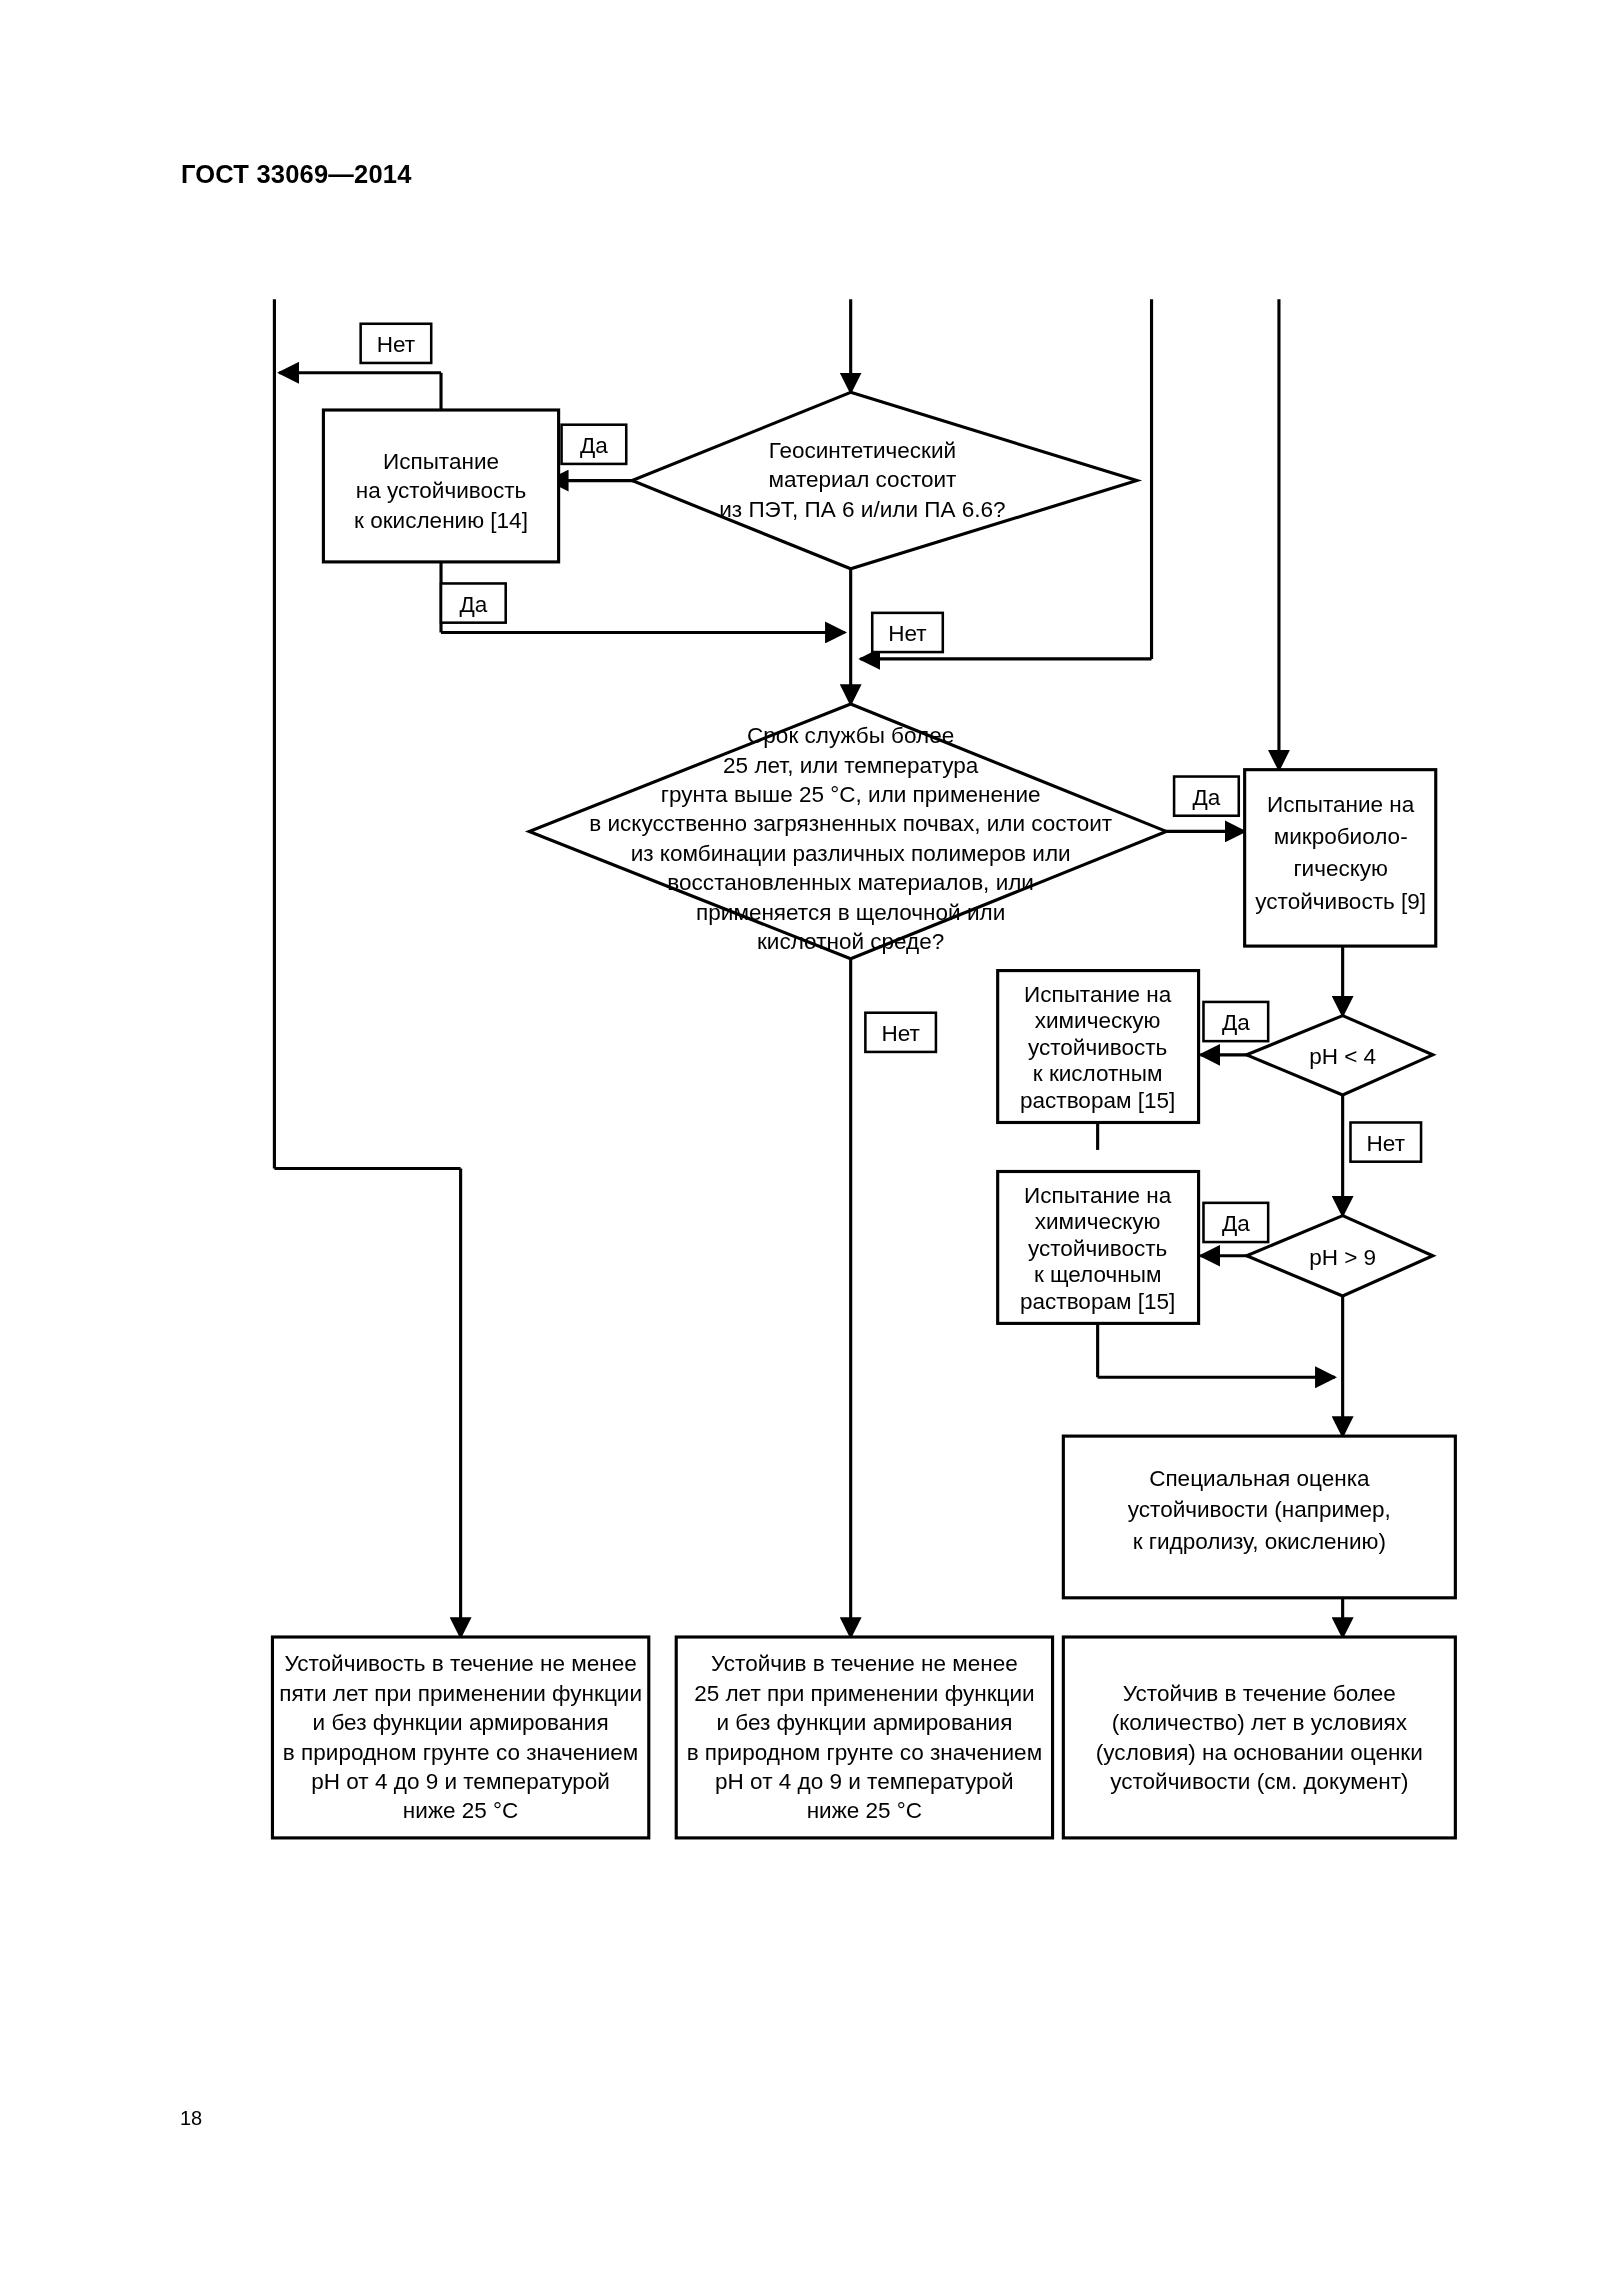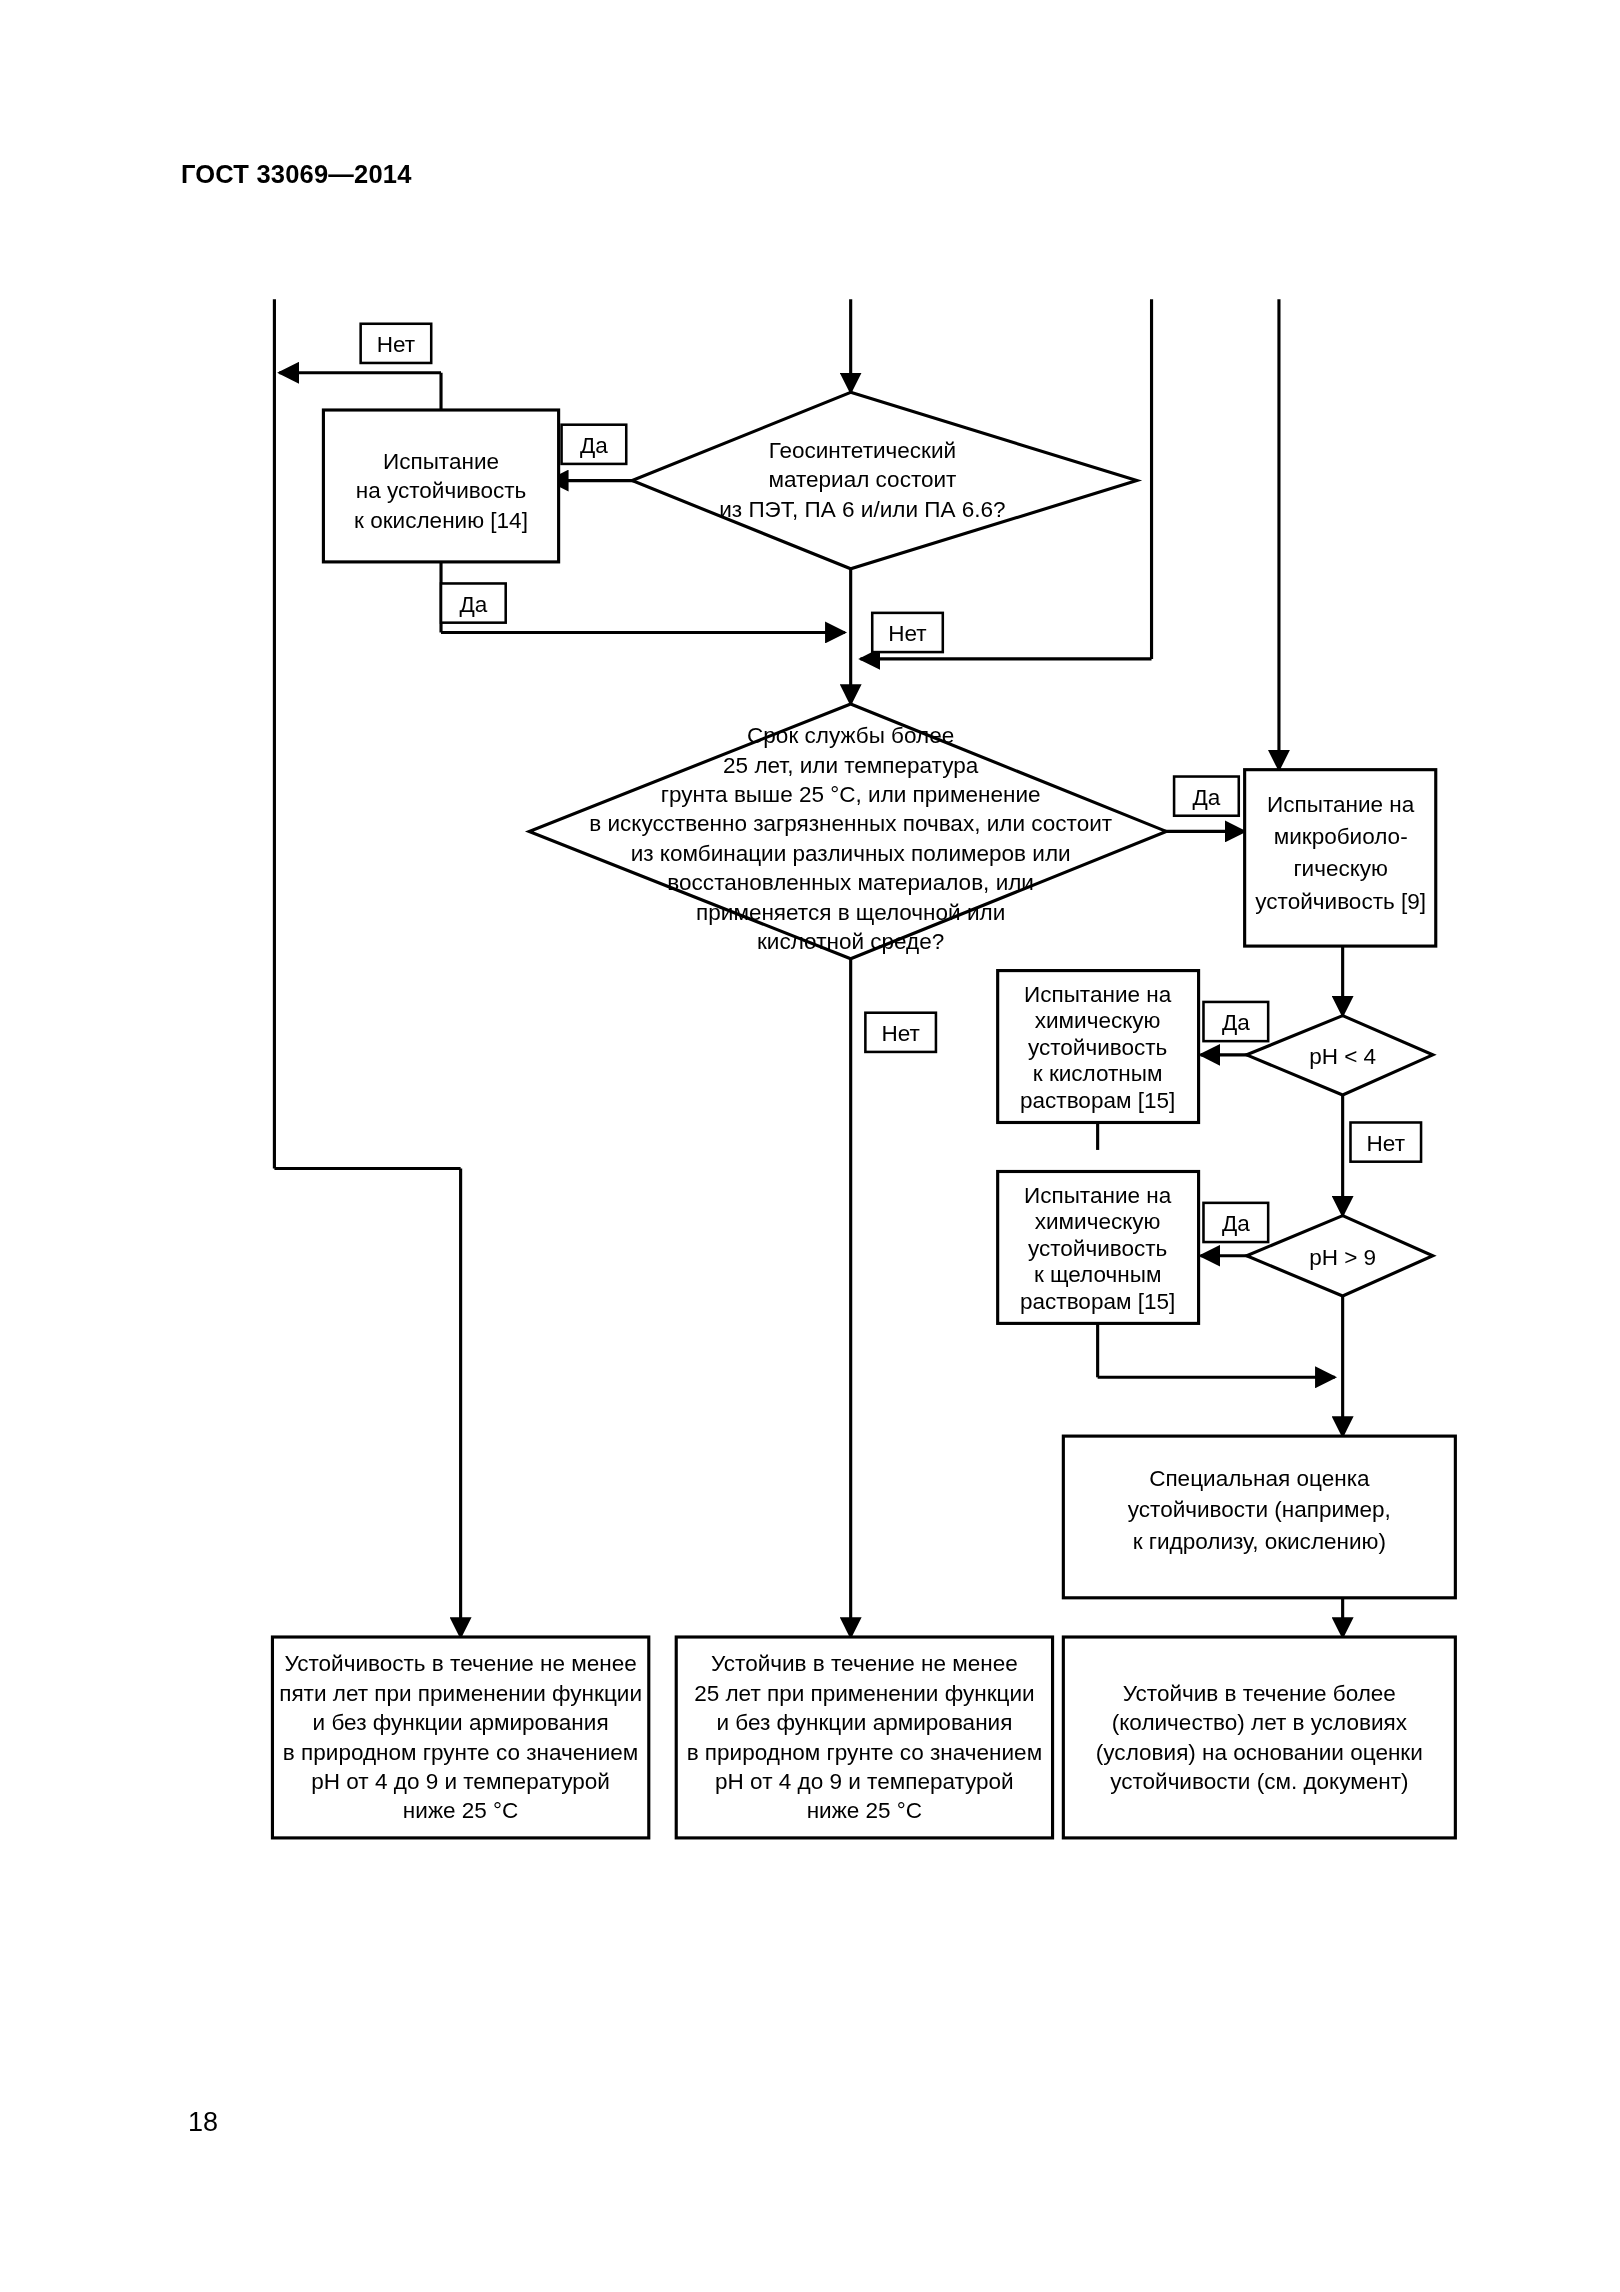--- a/index.html
+++ b/index.html
@@ -14,22 +14,22 @@
   .doc-header{
     position:absolute;left:181px;top:160px;
     font-size:25.5px;font-weight:bold;letter-spacing:0.2px;
     white-space:nowrap;
   }
   .figure-caption{
     position:absolute;left:0;top:1842px;width:1620px;
     text-align:center;font-size:23.5px;
   }
   .page-number{
-    position:absolute;left:188px;top:2107px;
-    font-size:27px;
+    position:absolute;left:180px;top:2107px;
+    font-size:20px;
     text-align:center;
   }
   svg.flow{position:absolute;left:0;top:0;width:1620px;height:2293px;}
   svg.flow text{font-family:"Liberation Sans","DejaVu Sans",sans-serif;fill:#000;}
   .shape{fill:#ffffff;stroke:#000000;stroke-width:3.2;}
   .shape-thin{fill:#ffffff;stroke:#000000;stroke-width:2.6;}
   .conn{stroke:#000000;stroke-width:3.2;fill:none;}
   .nodetext{font-size:23px;text-anchor:middle;}
   .labeltext{font-size:23px;text-anchor:middle;}
   .pHtext{font-size:23px;text-anchor:middle;}

